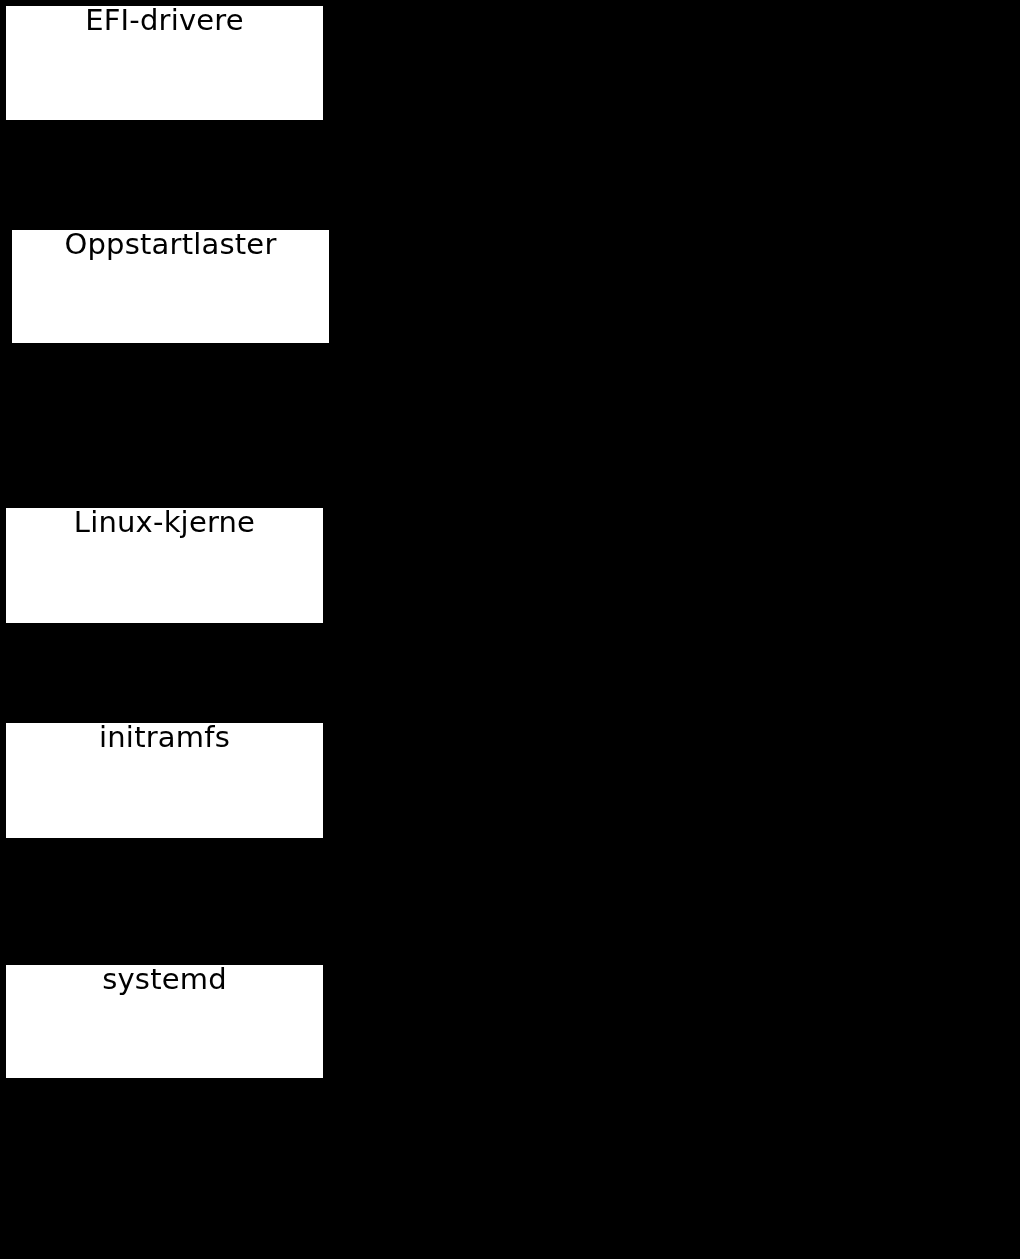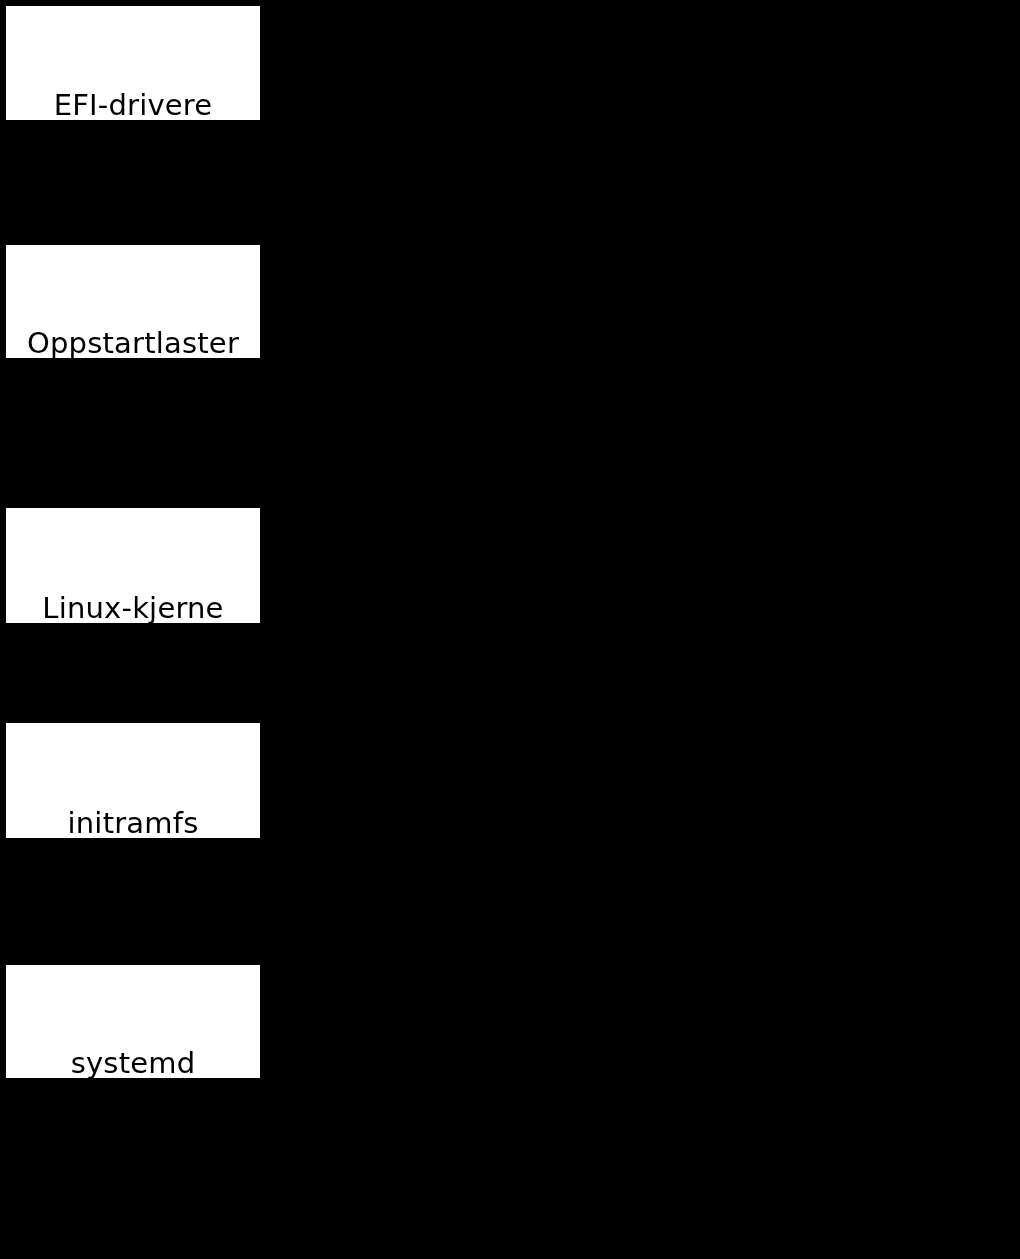--- a/index.html
+++ b/index.html
@@ -17,43 +17,43 @@
   #canvas {
     position: relative;
     width: 1020px;
     height: 1259px;
     background: #000000;
   }
 
   .stage-box {
     position: absolute;
     left: 6px;
-    width: 254px;
+    width: 317px;
     background: #ffffff;
     border: 0;
     box-sizing: border-box;
     display: flex;
-    align-items: flex-end;
+    align-items: flex-start;
     justify-content: center;
   }
 
   .stage-label {
     color: #000000;
     font-family: "DejaVu Sans", "Liberation Sans", sans-serif;
     font-size: 29px;
     font-weight: 400;
     line-height: 1;
     letter-spacing: 0.2px;
     text-align: center;
     white-space: nowrap;
   }
 
   
   #box-efi-drivere      { top: 6px;   height: 114px; }
-  #box-oppstartlaster   { top: 245px; height: 113px; }
+  #box-oppstartlaster   { top: 230px; height: 113px; margin-left: 6px; }
   #box-linux-kjerne     { top: 483px; height: 115px; margin-top: 25px; }
   #box-initramfs        { top: 723px; height: 115px; }
   #box-systemd          { top: 965px; height: 113px; }
 </style>
 </head>
 <body>
 
 <div id="canvas">
 
   <div class="stage-box" id="box-efi-drivere">

